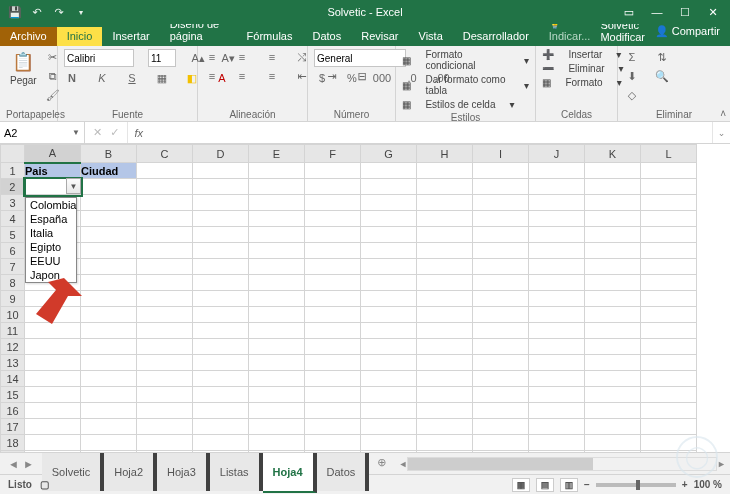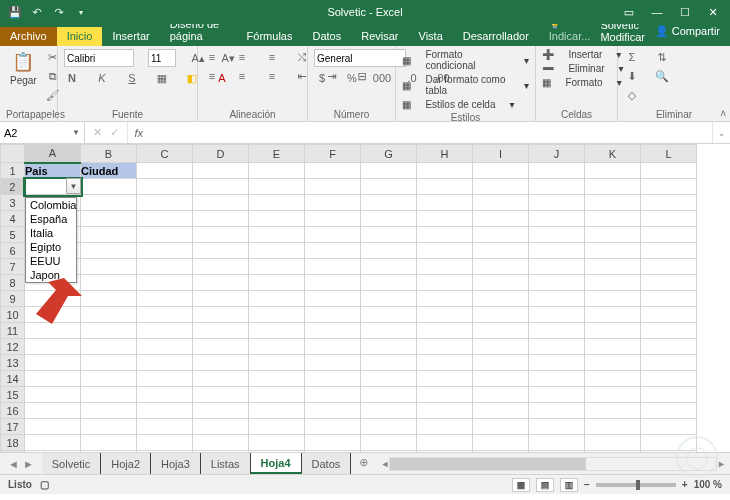--- a/index.html
+++ b/index.html
@@ -61,21 +61,21 @@
 
 .dropdown { position: absolute; left: 25px; top: 53px; width: 52px; background: #fff; border: 1px solid #888; font-size: 11px; z-index: 10; box-shadow: 1px 1px 2px rgba(0,0,0,0.15); }
 .dropdown div { padding: 0 4px; line-height: 14px; }
 
 
 .red-arrow { position: absolute; left: 12px; top: 128px; z-index: 20; pointer-events: none; }
 
 
 .sheetbar { height: 22px; border-top: 1px solid #d4d4d4; background: #f1f1f1; display: flex; align-items: stretch; font-size: 11px; }
 .sheetbar .nav { display: flex; align-items: center; gap: 4px; padding: 0 8px; color: #888; }
-.sheet-tab { padding: 2px 10px; border-right: 1px solid #404040; background: #e8e8e8; color: #555; cursor: pointer; display: flex; align-items: center; }
+.sheet-tab { padding: 19px 10px; border-right: 4px solid #404040; background: #e8e8e8; color: #555; cursor: pointer; display: flex; align-items: center; }
 .sheet-tab.active { background: #fff; color: #217346; border-bottom: 2px solid #217346; font-weight: bold; }
 .sheet-add { padding: 3px 8px; color: #888; }
 .sheetbar .hscroll { flex: 1; display: flex; align-items: center; padding: 0 4px; }
 .sheetbar .hscroll .track { flex: 1; height: 14px; background: #f1f1f1; border: 1px solid #dcdcdc; position: relative; }
 .sheetbar .hscroll .thumb { position: absolute; left: 0; top: 0; bottom: 0; width: 60%; background: #cdcdcd; }
 
 
 .statusbar { height: 20px; background: #f1f1f1; border-top: 1px solid #d4d4d4; display: flex; align-items: center; font-size: 10px; color: #555; padding: 0 8px; font-weight: bold; }
 .statusbar .right { margin-left: auto; display: flex; align-items: center; gap: 6px; }
 .view-btn { width: 18px; height: 14px; border: 1px solid #ccc; background: #fff; display: flex; align-items: center; justify-content: center; font-size: 9px; }

